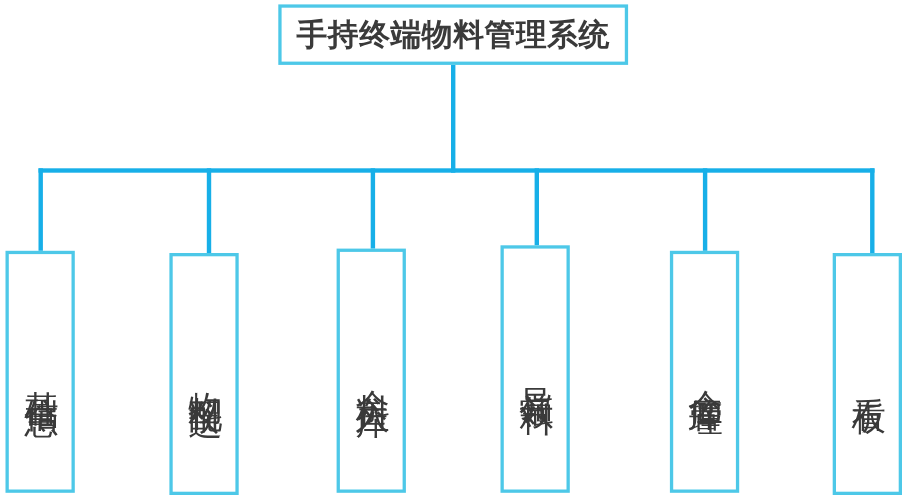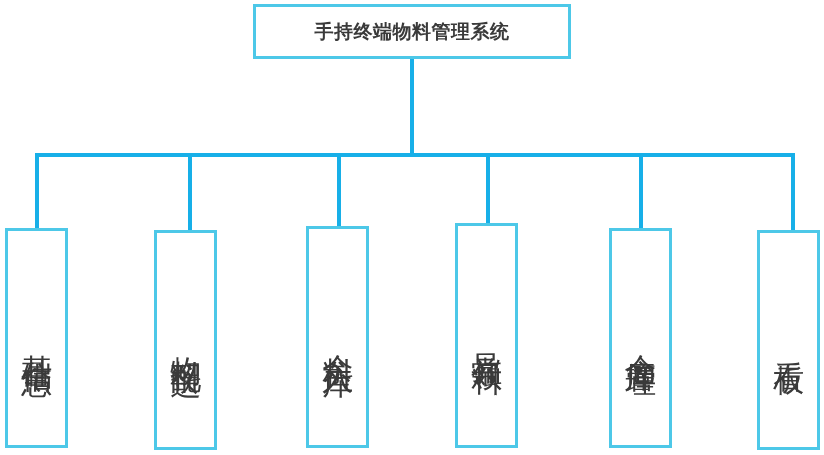--- a/index.html
+++ b/index.html
@@ -34,21 +34,21 @@
     letter-spacing: 0.5px;
   }
   
   #root-node {
     left: 253px;
     top: 4px;
     width: 318px;
     height: 55px;
   }
   #root-node .node-label {
-    font-size: 19px;
+    font-size: 28px;
     font-weight: bold;
     white-space: nowrap;
   }
   
   .leaf .node-label {
     font-size: 31px;
     font-weight: normal;
     writing-mode: vertical-rl;
     text-orientation: upright;
     line-height: 1.08;

